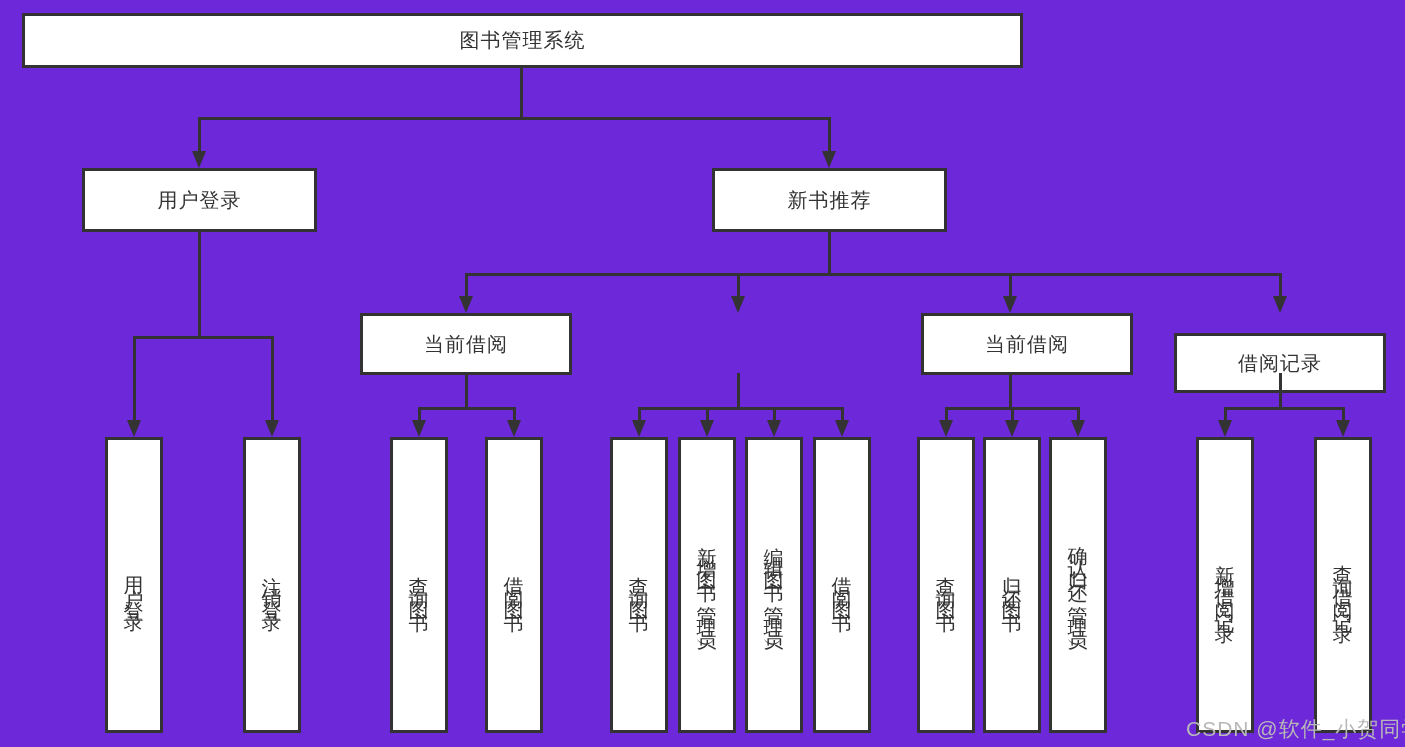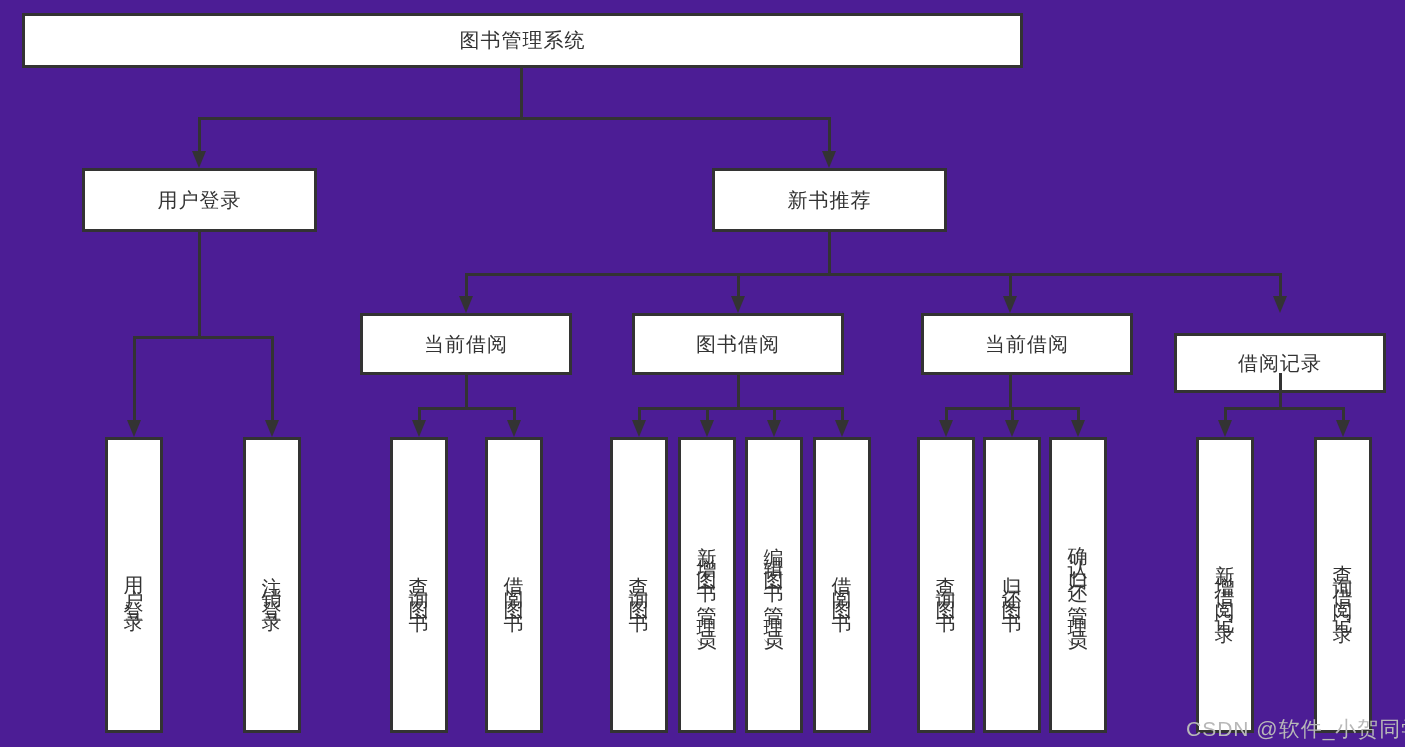--- a/index.html
+++ b/index.html
@@ -1,17 +1,17 @@
 <!DOCTYPE html>
 <html><head>
 <meta charset="utf-8">
 <style>
   html,body{margin:0;padding:0;background:#fff;}
   #stage{
-    position:relative;width:1405px;height:747px;background:#4c1d95;
+    position:relative;width:1405px;height:747px;background:#6d28d9;
     font-family:"Liberation Sans","DejaVu Sans",sans-serif;overflow:hidden;
   }
   .box{
     position:absolute;box-sizing:border-box;border:3px solid #333333;background:#ffffff;
     display:flex;align-items:center;justify-content:center;
     color:#333333;font-size:20px;letter-spacing:1px;
   }
   .leaf{
     position:absolute;box-sizing:border-box;border:3px solid #333333;background:#ffffff;
     width:58px;top:437px;height:296px;
@@ -44,23 +44,20 @@
 
   <div class="box" style="left:82px;top:168px;width:235px;height:64px;">
     <span>用户登录</span>
   </div>
   <div class="box" style="left:712px;top:168px;width:235px;height:64px;">
     <span>新书推荐</span>
   </div>
 
   <div class="box" style="left:360px;top:313px;width:212px;height:62px;">
     <span>当前借阅</span>
-  </div>
-  <div class="box" style="left:632px;top:313px;width:212px;height:62px;">
-    <span>图书借阅</span>
   </div>
   <div class="box" style="left:904px;top:313px;width:212px;height:62px;margin-left:17px;">
     <span>当前借阅</span>
   </div>
   <div class="box" style="left:1174px;top:313px;width:212px;height:60px;margin-top:20px;">
     <span>借阅记录</span>
   </div>
 
   <div class="leaf" style="left:105px;">
     <span>用户登录</span>

